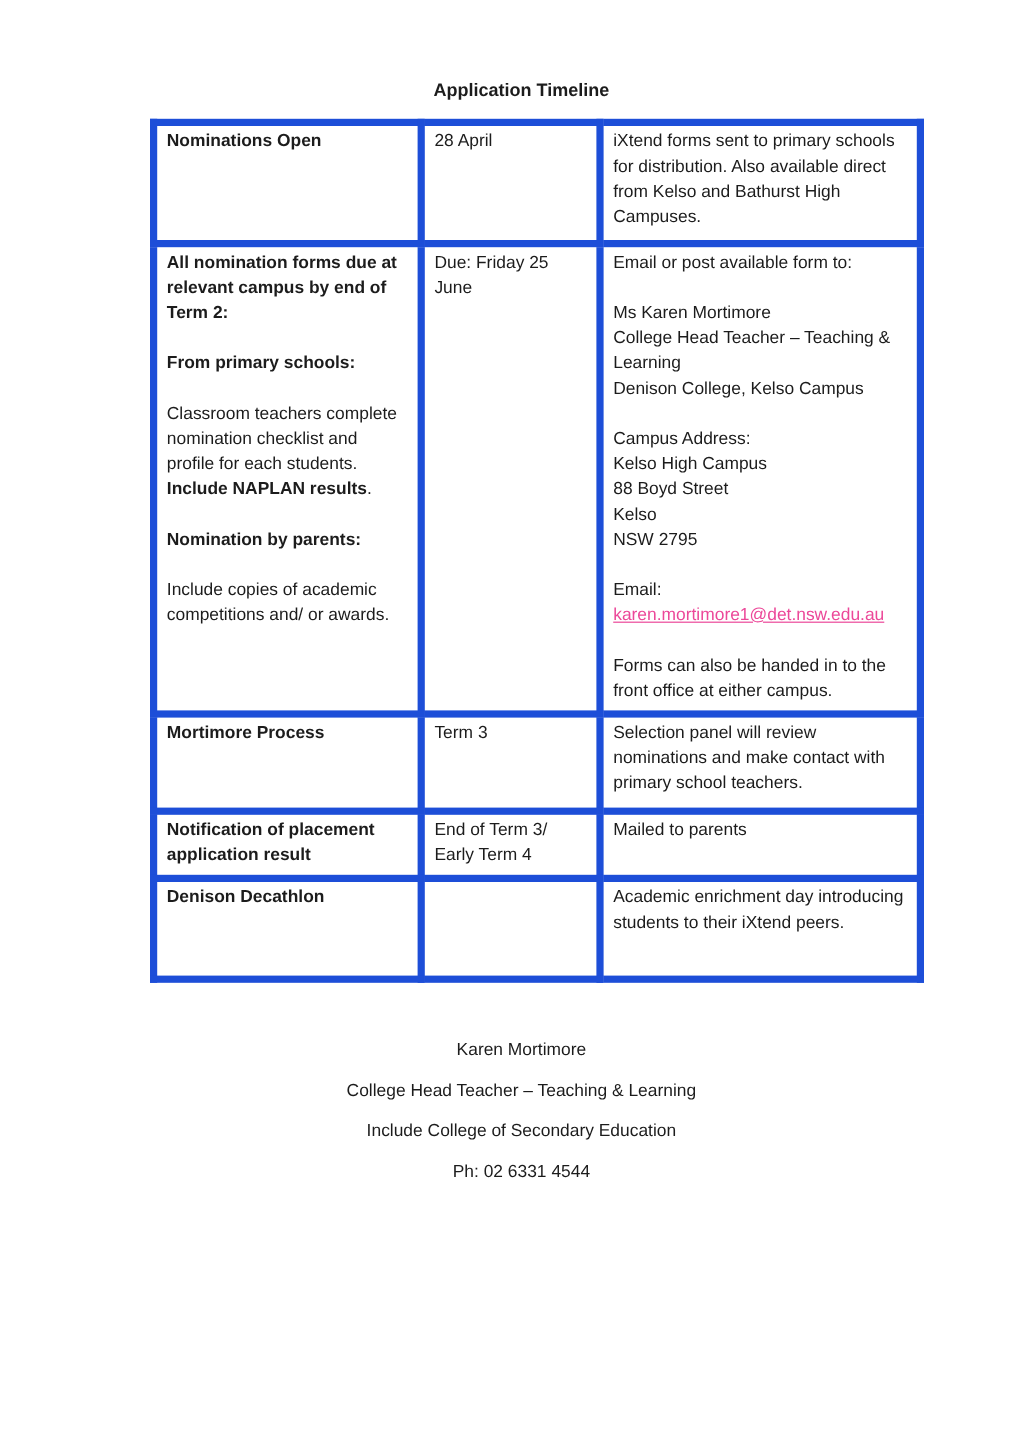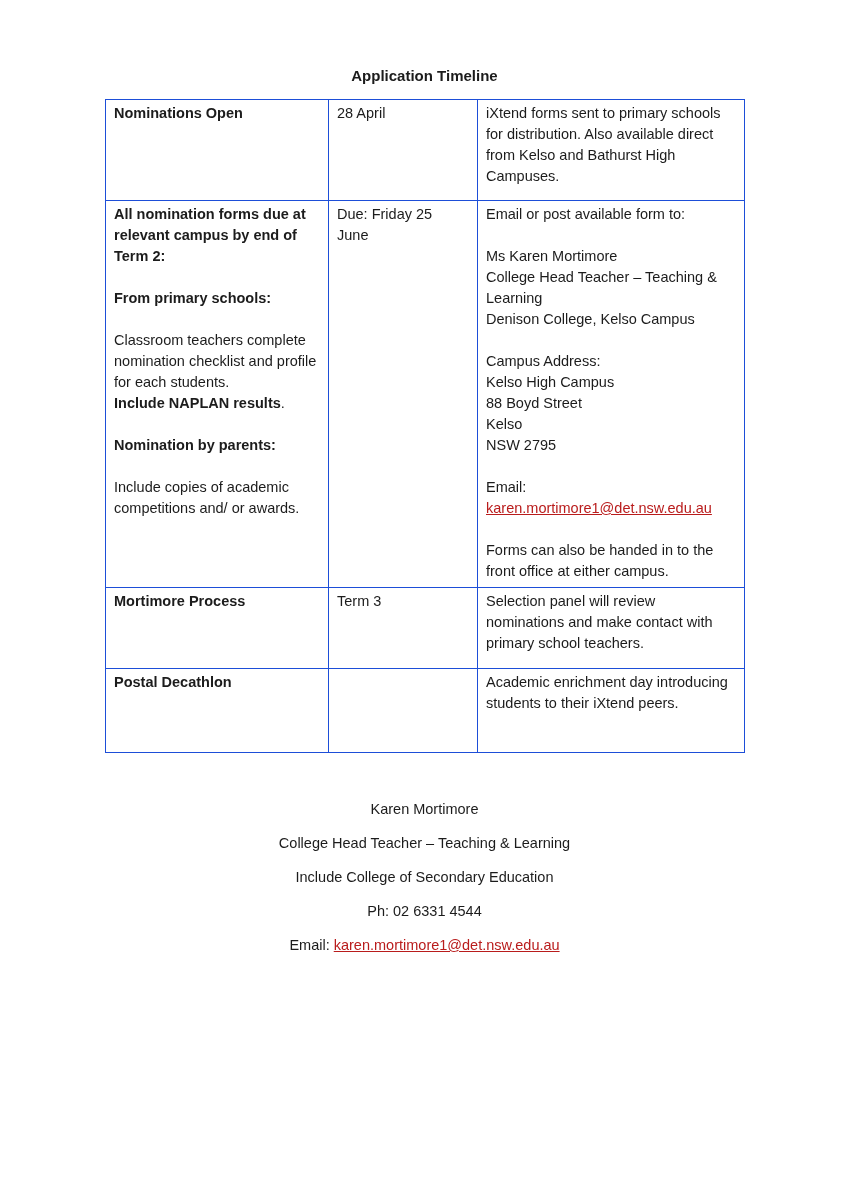--- a/index.html
+++ b/index.html
@@ -4,50 +4,50 @@
 <style>
   * { box-sizing: border-box; }
   html, body { margin: 0; padding: 0; background: #ffffff; }
   body {
     width: 849px; height: 1200px;
     font-family: "Liberation Sans", sans-serif;
     font-size: 14.5px;
     line-height: 21px;
     color: #1c1c1c;
   }
-  .page { position: relative; width: 849px; height: 1200px; overflow: hidden; background: #ffffff; }
+  .page { position: relative; width: 849px; height: 1200px; overflow: hidden; background: #ffffff; padding-left: 20px; }
 
   .doc-title {
     margin-top: 65px;
     text-align: center;
     font-weight: bold;
     font-size: 15px;
   }
 
   table.timeline {
     border-collapse: collapse;
     table-layout: fixed;
     width: 639px;
     margin: 13px 0 0 105px;
   }
   table.timeline td {
-    border: 1px solid #1d4ed8;
+    border: 6px solid #1d4ed8;
     vertical-align: top;
     padding: 3px 8px 5px 8px;
   }
   td.c-label { width: 223px; }
   td.c-date  { width: 149px; }
   td.c-detail{ width: 267px; }
 
   p { margin: 0; }
   .b { font-weight: bold; }
   .sp { height: 21px; }            
 
   .link {
-    color: #b91c1c;
+    color: #ec4899;
     text-decoration: underline;
     cursor: pointer;
   }
 
   .r1 td { height: 101px; }
   .r3 td { height: 81px; }
   .r4 td { height: 54px; }
   .r5 td { height: 84px; }
 
   .footer { text-align: center; }
@@ -119,36 +119,47 @@
         <p class="b">Mortimore Process</p>
       </td>
       <td class="c-date">
         <p>Term 3</p>
       </td>
       <td class="c-detail">
         <p>Selection panel will review nominations and make contact with primary school teachers.</p>
       </td>
     </tr>
 
+    <tr class="r4">
+      <td class="c-label">
+        <p class="b">Notification of placement application result</p>
+      </td>
+      <td class="c-date">
+        <p>End of Term 3/</p>
+        <p>Early Term 4</p>
+      </td>
+      <td class="c-detail">
+        <p>Mailed to parents</p>
+      </td>
+    </tr>
 
     <tr class="r5">
       <td class="c-label">
-        <p class="b">Postal Decathlon</p>
+        <p class="b">Denison Decathlon</p>
       </td>
       <td class="c-date">
         <p></p>
       </td>
       <td class="c-detail">
         <p>Academic enrichment day introducing students to their iXtend peers.</p>
       </td>
     </tr>
   </tbody>
     </table>
 
   <div class="footer">
     <p class="footer-name footer-line">Karen Mortimore</p>
     <p class="footer-line">College Head Teacher – Teaching &amp; Learning</p>
     <p class="footer-line">Include College of Secondary Education</p>
     <p class="footer-line">Ph: 02 6331 4544</p>
-    <p class="footer-line"><span>Email: </span><a class="link">karen.mortimore1@det.nsw.edu.au</a></p>
   </div>
 
 </div>
 
 </body></html>

